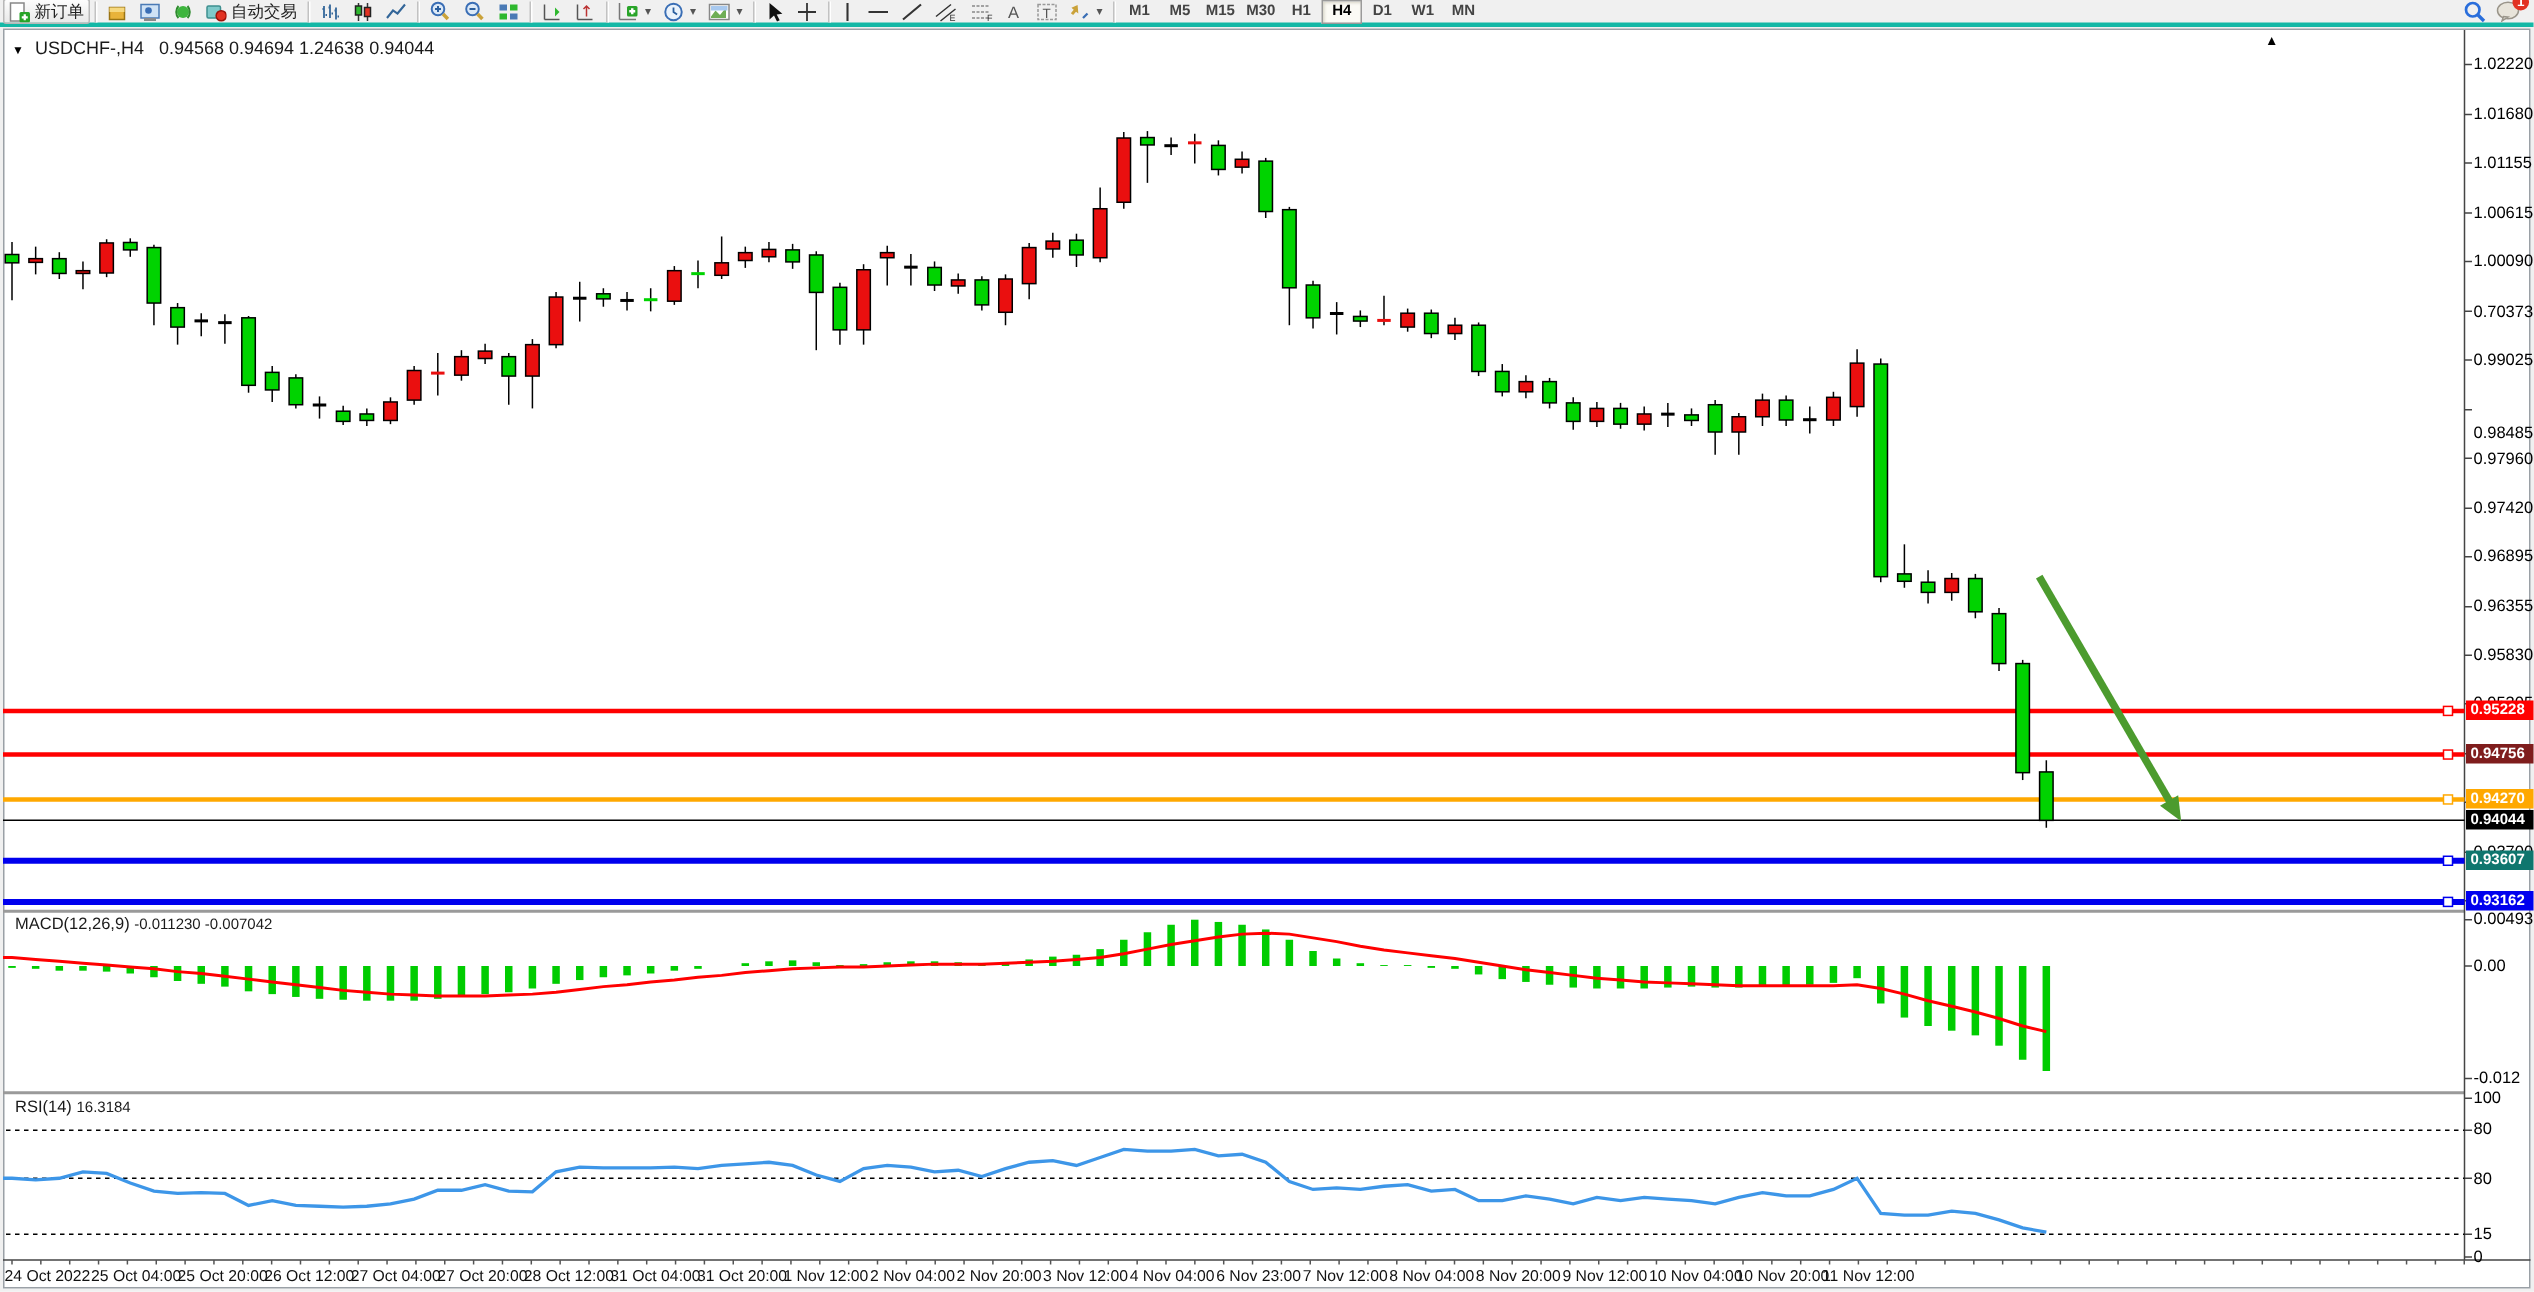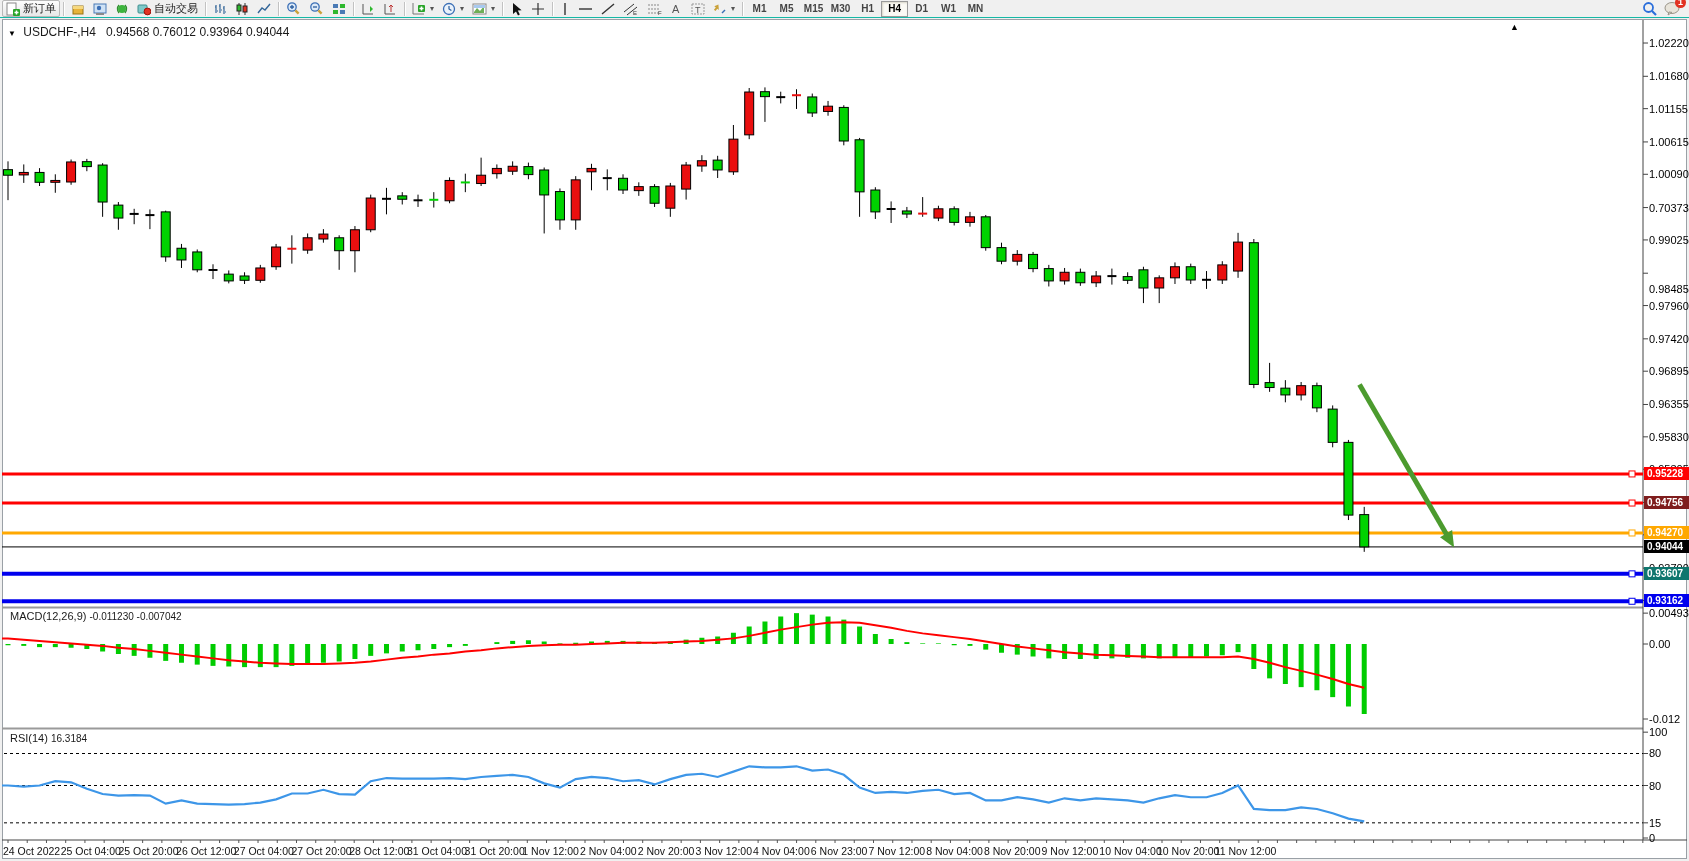--- a/index.html
+++ b/index.html
@@ -1,21 +1,21 @@
 <!DOCTYPE html>
 <html><head>
 <meta charset="utf-8">
 <style>
   *{box-sizing:border-box;margin:0;padding:0}
   html,body{width:1689px;height:861px;overflow:hidden;background:#f0f0f0;
     font-family:"Liberation Sans","DejaVu Sans",sans-serif;}
   #root{position:absolute;left:0;top:0;width:1689px;height:861px;}
   
   #toolbar{position:absolute;left:0;top:0;width:1689px;height:18px;background:#f0f0f0;
-    border-bottom:1px solid #14b8a6;display:flex;align-items:center;padding:0 2px;font-size:11px;color:#222;}
+    border-bottom:3px solid #14b8a6;display:flex;align-items:center;padding:0 2px;font-size:11px;color:#222;}
   .tb-btn{height:17px;display:inline-flex;align-items:center;gap:3px;padding:0 3px;border:1px solid transparent;border-radius:2px;white-space:nowrap;}
   .tb-btn.raised{border:1px solid #b8b8b8;background:linear-gradient(#fdfdfd,#e8e8e8);}
   .tb-sep{width:1px;height:14px;background:#c2c2c2;margin:0 3px;box-shadow:1px 0 0 #fff;}
   .tf-btn{width:27px;height:16px;text-align:center;font-size:10px;font-weight:bold;color:#444;
     display:inline-flex;align-items:center;justify-content:center;border:1px solid transparent;}
   .tf-btn.active{border:1px solid #9a9a9a;background:#fbfaf5;box-shadow:inset 1px 1px 2px #d8d5c8;color:#000;}
   .ddn{font-size:8px;color:#555;margin-left:1px;}
   .icon{display:inline-block;line-height:0;}
   #tb-right{margin-left:auto;display:flex;align-items:center;gap:6px;padding-right:6px;}
   .badge{position:absolute;right:-5px;top:-4px;background:#e23222;color:#fff;border-radius:7px;
@@ -700,21 +700,21 @@
         <line x1="1348.45" y1="644.00" x2="1348.45" y2="706.50"></line>
         <line x1="1364.22" y1="644.00" x2="1364.22" y2="714.00"></line>
       </g>
       <polyline fill="none" stroke="#ff0000" stroke-width="2" points="2,638.38 8.00,638.38 23.77,639.63 39.54,640.88 55.31,642.13 71.08,643.38 86.85,644.63 102.62,645.88 118.39,647.75 134.16,649.00 149.93,650.88 165.70,652.75 181.47,654.63 197.24,656.50 213.01,658.38 228.78,660.25 244.55,661.50 260.32,662.75 276.09,663.38 291.86,664.00 307.63,664.00 323.40,664.00 339.17,663.38 354.94,662.75 370.71,661.50 386.48,659.63 402.25,657.75 418.02,656.50 433.79,654.63 449.56,653.38 465.33,651.50 481.10,650.25 496.87,648.38 512.64,647.13 528.41,645.88 544.18,645.25 559.95,644.63 575.72,644.63 591.49,644.00 607.26,643.38 623.03,642.75 638.80,642.75 654.57,642.75 670.34,642.13 686.11,641.50 701.88,640.88 717.65,639.63 733.42,638.38 749.19,635.88 764.96,632.75 780.73,629.63 796.50,627.13 812.27,624.63 828.04,622.75 843.81,622.13 859.58,622.75 875.35,625.25 891.12,627.75 906.89,630.88 922.66,633.38 938.43,635.25 954.20,637.13 969.97,639.00 985.74,641.50 1001.51,644.00 1017.28,646.50 1033.05,648.38 1048.82,650.25 1064.59,652.13 1080.36,653.38 1096.13,654.63 1111.90,655.25 1127.67,655.88 1143.44,656.50 1159.21,657.13 1174.98,657.13 1190.75,657.13 1206.52,657.13 1222.29,657.13 1238.06,656.50 1253.83,659.00 1269.60,662.75 1285.37,667.13 1301.14,670.88 1316.91,674.63 1332.68,679.00 1348.45,684.00 1364.22,687.75 "></polyline>
       <polyline fill="none" stroke="#3d96e8" stroke-width="2.2" points="2,785.50 8.00,785.50 23.77,786.57 39.54,785.50 55.31,781.23 71.08,782.30 86.85,788.70 102.62,794.03 118.39,795.63 134.16,795.10 149.93,795.63 165.70,803.63 181.47,800.43 197.24,803.63 213.01,804.17 228.78,804.70 244.55,804.17 260.32,802.57 276.09,799.37 291.86,793.50 307.63,793.50 323.40,789.77 339.17,794.03 354.94,794.57 370.71,781.23 386.48,778.03 402.25,778.57 418.02,778.57 433.79,778.57 449.56,778.03 465.33,779.10 481.10,776.97 496.87,775.90 512.64,774.83 528.41,776.97 544.18,783.37 559.95,787.63 575.72,779.10 591.49,776.97 607.26,778.03 623.03,781.23 638.80,780.17 654.57,784.43 670.34,779.10 686.11,774.83 701.88,773.77 717.65,776.97 733.42,771.63 749.19,766.30 764.96,767.37 780.73,767.37 796.50,766.30 812.27,770.57 828.04,769.50 843.81,774.83 859.58,787.63 875.35,792.97 891.12,791.90 906.89,792.97 922.66,790.83 938.43,789.77 954.20,794.03 969.97,792.97 985.74,800.43 1001.51,800.43 1017.28,797.23 1033.05,799.37 1048.82,802.57 1064.59,798.30 1080.36,800.43 1096.13,798.30 1111.90,799.37 1127.67,800.43 1143.44,802.57 1159.21,798.30 1174.98,795.10 1190.75,797.23 1206.52,797.23 1222.29,792.97 1238.06,785.50 1253.83,808.97 1269.60,810.03 1285.37,810.03 1301.14,807.37 1316.91,808.97 1332.68,813.23 1348.45,818.57 1364.22,821.45 "></polyline>
     </svg>
 
   <div class="chart-title">
     <span class="tri">▼</span>
     <span>USDCHF-,H4</span>&nbsp;&nbsp;
-    <span>0.94568 0.76012 0.93964 0.94044</span>
+    <span>0.94568 0.94694 1.24638 0.94044</span>
   </div>
 
   <div class="top-marker">▲</div>
 
   <div class="ind-label" style="top:610px">
     <span>MACD(12,26,9)</span>
     <span class="mini">-0.011230 -0.007042</span>
   </div>
   <div class="ind-label" style="top:732px">
     <span>RSI(14)</span>

